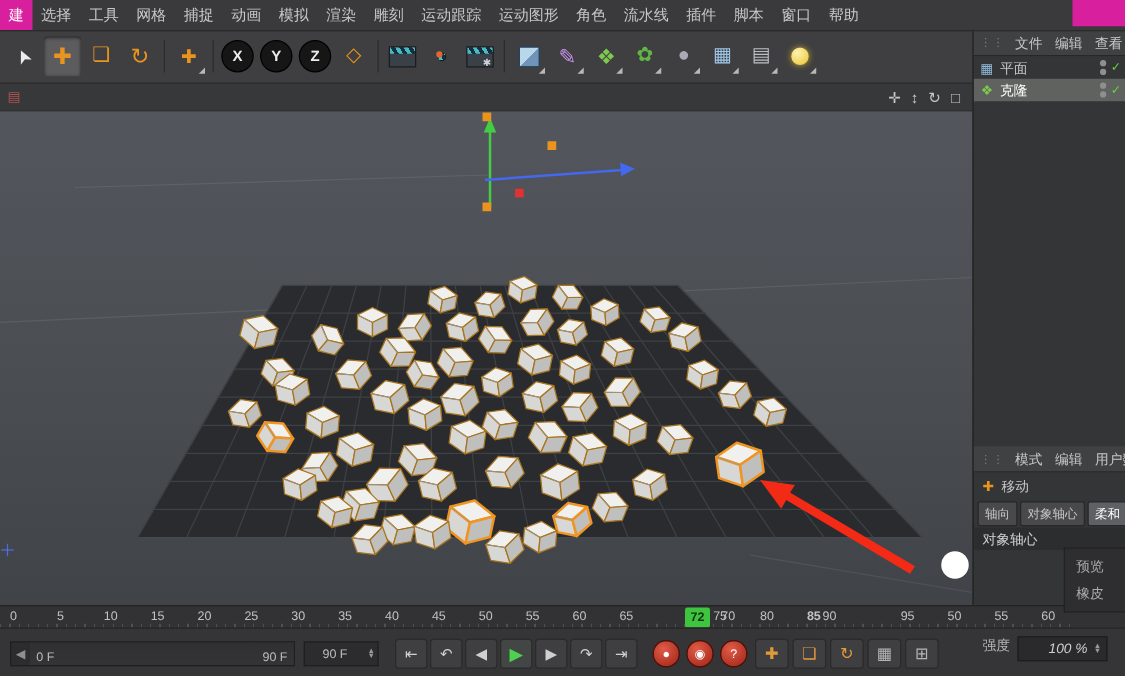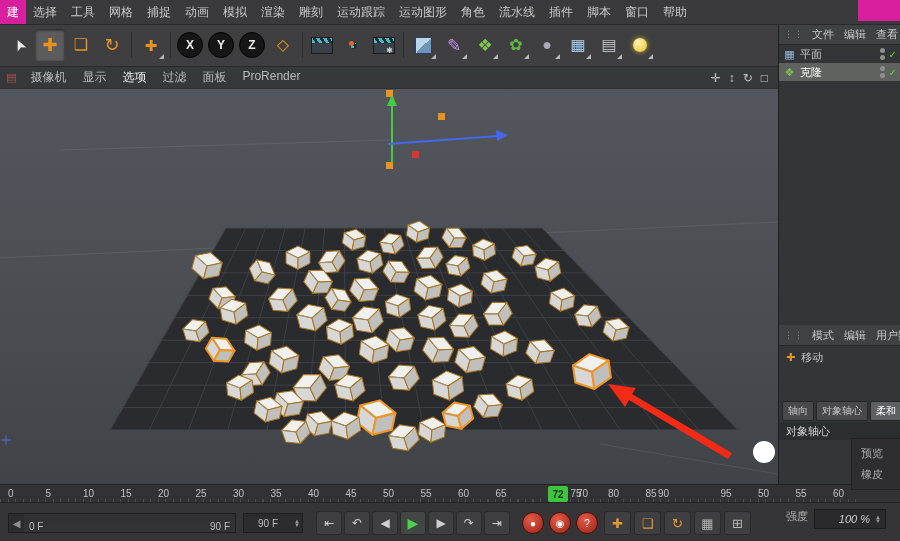--- a/index.html
+++ b/index.html
@@ -52,21 +52,21 @@
   .om-body{flex:1 1 auto;overflow:hidden;background:#333537;}
   .obj-row{height:18px;display:flex;align-items:center;gap:4px;padding:0 4px;}
   .obj-row.sel{background:#60625f;color:#ffffff;}
   .obj-icon{font-size:11px;width:13px;text-align:center;}
   .obj-label{flex:1 1 auto;overflow:hidden;white-space:nowrap;}
   .dots{display:flex;flex-direction:column;gap:2px;}
   .dot{width:5px;height:5px;border-radius:50%;background:#8f8f8f;}
   .check{color:#62d43f;font-size:10px;}
   .am-toolrow{height:22px;display:flex;align-items:center;gap:6px;padding:0 7px;flex:0 0 auto;}
   .plusico{color:#e8941e;font-weight:bold;}
-  .am-tabs{height:22px;display:flex;gap:2px;padding:0 3px;align-items:center;white-space:nowrap;overflow:hidden;flex:0 0 auto;margin-top:32px;}
+  .am-tabs{height:22px;display:flex;gap:2px;padding:0 3px;align-items:center;white-space:nowrap;overflow:hidden;flex:0 0 auto;}
   .tab-chip{background:#49494b;border:1px solid #272727;border-radius:2px;padding:2px 5px;font-size:10px;color:#c6c6c6;}
   .tab-chip.active{background:#5e6064;color:#fff;}
   .am-section{height:18px;background:#2c2d2f;display:flex;align-items:center;padding:0 7px;color:#d2d2d2;flex:0 0 auto;}
   .am-rest{flex:0 0 44px;background:#333537;}
   
   .popup{position:absolute;left:851px;top:438px;width:49px;height:50px;background:rgba(46,46,48,.95);
          border:1px solid #222;font-size:11px;color:#aaa;display:flex;flex-direction:column;
          justify-content:space-evenly;padding-left:9px;z-index:8;}
   
   .ruler{position:absolute;top:484px;left:0;width:900px;height:18px;background:#323234;
@@ -192,28 +192,20 @@
       <div class="tbtn dd">
         <span class="g" style="color: rgb(185, 189, 196); font-size: 16px;">▤</span>
       </div>
       <div class="tbtn dd">
         <div class="bulb"></div>
       </div>
     </div>
 
   <div class="vmenu">
     <span class="vicon">▤</span>
-    <div id="vmenu-items" style="display:flex;">
-        <div class="vmenu-item">摄像机</div>
-        <div class="vmenu-item">显示</div>
-        <div class="vmenu-item active">选项</div>
-        <div class="vmenu-item">过滤</div>
-        <div class="vmenu-item">面板</div>
-        <div class="vmenu-item">ProRender</div>
-      </div>
     <div class="vnav" id="vnav">
         <span>✛</span>
         <span>↕</span>
         <span>↻</span>
         <span>□</span>
       </div>
   </div>
 
   <div class="viewport" id="viewport">
       <svg width="778" height="396">
@@ -706,21 +698,21 @@
       <span class="ruler-label" style="left: 270.5px;">35</span>
       <span class="ruler-label" style="left: 308px;">40</span>
       <span class="ruler-label" style="left: 345.5px;">45</span>
       <span class="ruler-label" style="left: 383px;">50</span>
       <span class="ruler-label" style="left: 420.5px;">55</span>
       <span class="ruler-label" style="left: 458px;">60</span>
       <span class="ruler-label" style="left: 495.5px;">65</span>
       <span class="ruler-label" style="left: 533px; margin-left: 44px;">70</span>
       <span class="ruler-label" style="left: 570.5px;">75</span>
       <span class="ruler-label" style="left: 608px;">80</span>
-      <span class="ruler-label" style="left: 645.5px;">85</span>
+      <span class="ruler-label" style="left: 645.5px; font-weight: bold;">85</span>
       <span class="ruler-label" style="left: 658px;">90</span>
       <span class="ruler-label" style="left: 720.5px;">95</span>
       <span class="ruler-label" style="left: 758px;">50</span>
       <span class="ruler-label" style="left: 795.5px;">55</span>
       <span class="ruler-label" style="left: 833px;">60</span>
     </div>
 
   <div class="controls">
     <div class="range">
       <span class="rarrow">◀</span>

